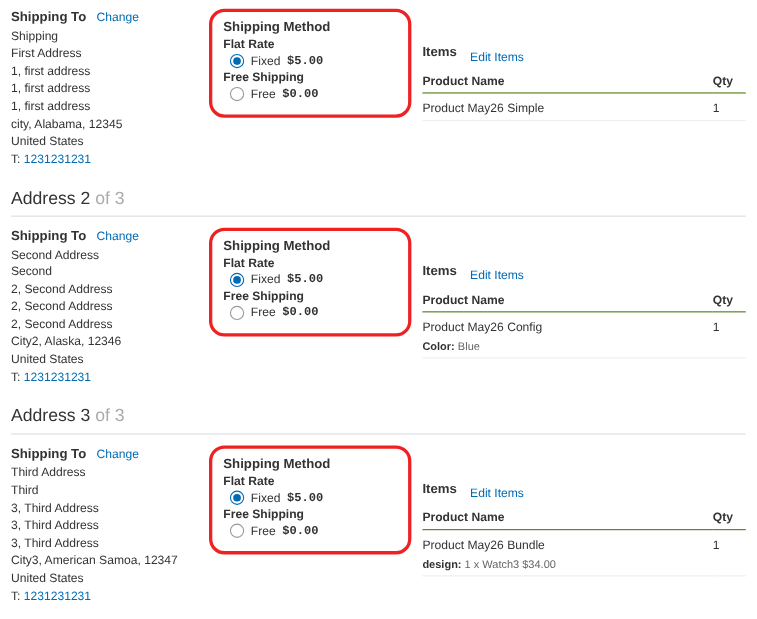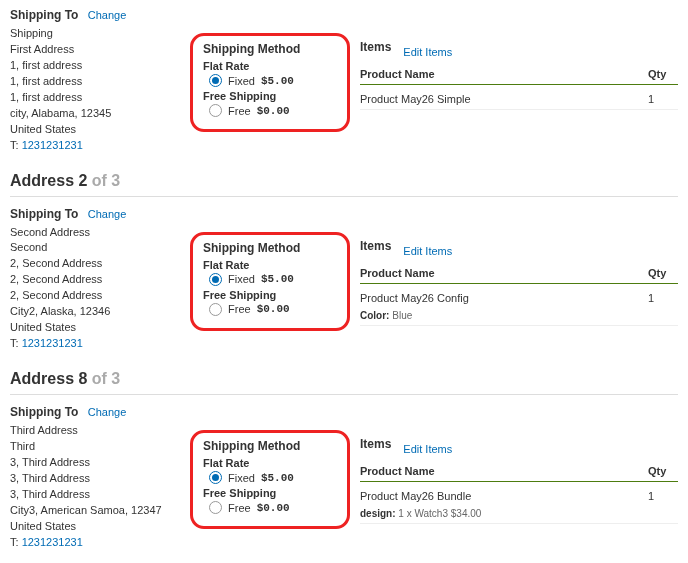--- a/index.html
+++ b/index.html
@@ -6,37 +6,37 @@
   body {
     font-family: -apple-system, BlinkMacSystemFont, "Segoe UI", Helvetica, Arial, sans-serif;
     font-size: 12px;
     color: #333;
     background: #fff;
     padding: 8px 10px;
     width: 688px;
   }
   .address-heading {
     font-size: 16px;
-    font-weight: 700;
+    font-weight: 400;
     color: #333;
     margin: 18px 0 6px 0;
   }
   .address-heading .ofn { color: #aaa; }
   hr.sep {
     border: none;
     border-top: 1px solid #ddd;
     margin: 4px 0 10px 0;
   }
   .row {
     display: flex;
     align-items: flex-start;
     gap: 10px;
   }
   .col-ship { width: 170px; }
-  .col-method { width: 160px; position: relative; margin-top: 25px; }
+  .col-method { width: 184px; position: relative; }
   .col-items { flex: 1; }
   .sec-title {
     font-weight: 700;
     font-size: 12px;
     color: #333;
     margin-bottom: 4px;
     display: inline-block;
   }
   .link {
     color: #006bb4;
@@ -212,21 +212,21 @@
           <div class="prod-attr"><span class="key">Color:</span> <span>Blue</span></div>
         </td>
         <td class="qty">1</td>
       </tr>
             </tbody>
     </table>
   </div>
       </div>
     </div>
     <div>
-      <div class="address-heading"><span>Address 8 </span><span class="ofn">of 3</span></div>
+      <div class="address-heading"><span>Address 3 </span><span class="ofn">of 3</span></div>
       <hr class="sep">
       <div class="row">
         <div class="col-ship">
     <div>
       <span class="sec-title">Shipping To</span>
       <a class="link">Change</a>
     </div>
     <div class="addr-line">Third Address</div>
           <div class="addr-line">Third</div>
           <div class="addr-line">3, Third Address</div>

